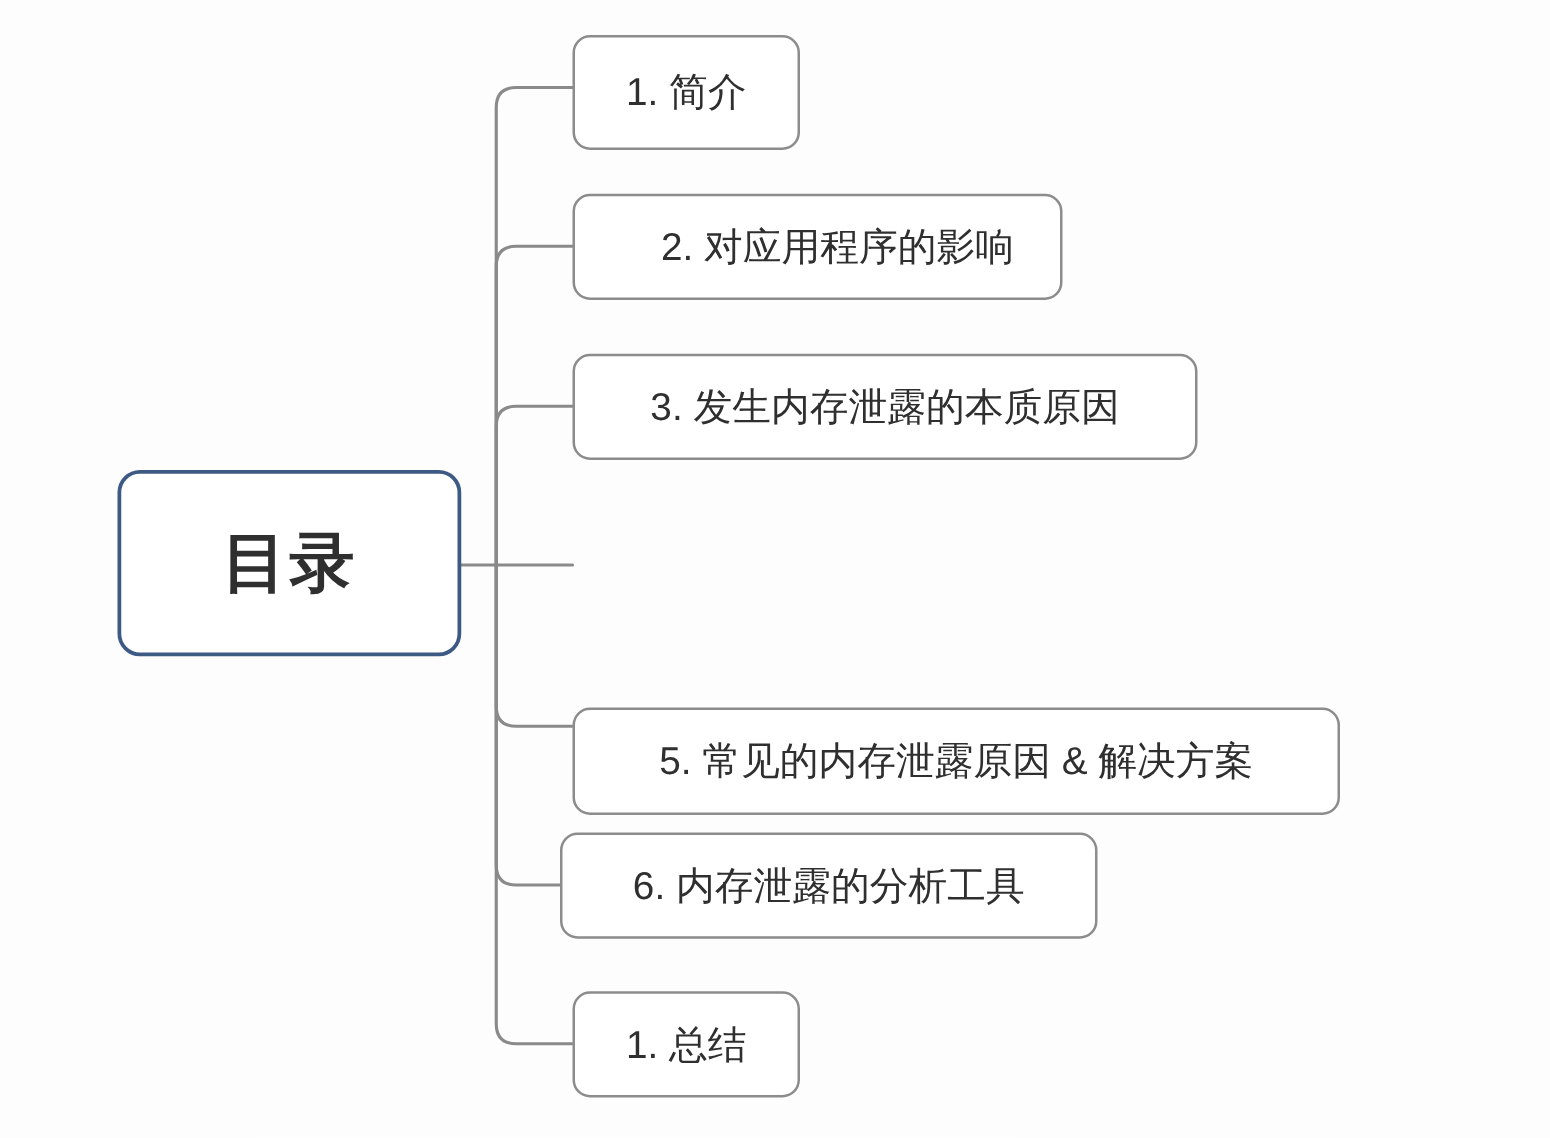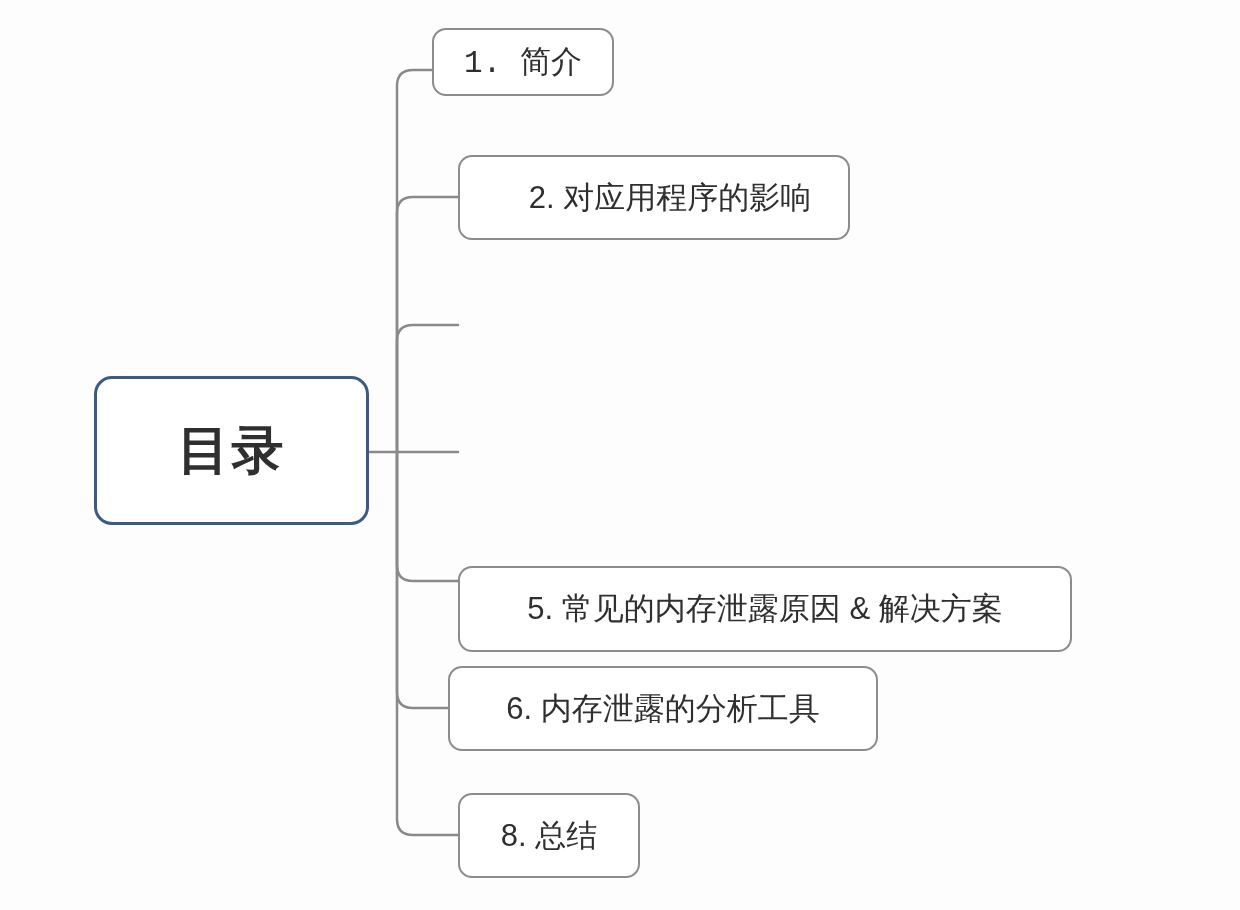--- a/index.html
+++ b/index.html
@@ -45,21 +45,21 @@
   }
   .root {
     left: 94px; top: 376px; width: 275px; height: 149px;
     border: 3px solid var(--root-border, #3d5a85);
     border-radius: 18px;
     color: var(--text, #2f2f2f);
     font-size: 52px;
     font-weight: 700;
     letter-spacing: 2px;
   }
-  .t0 { left: 432px; top: 28px;  width: 182px; height: 68px; font-family: Liberation Mono, monospace; }
+  .t0 { left: 458px; top: 28px;  width: 182px; height: 92px; }
   .t1 { left: 458px; top: 155px; width: 392px; height: 85px; padding-left: 32px; }
   .t2 { left: 458px; top: 283px; width: 500px; height: 85px; }
   .t3 { left: 458px; top: 410px; width: 638px; height: 86px; }
   .t4 { left: 458px; top: 538px; width: 614px; height: 86px; margin-top: 28px; }
   .t5 { left: 448px; top: 666px; width: 430px; height: 85px; }
   .t6 { left: 458px; top: 793px; width: 182px; height: 85px; }
 </style>
 </head>
 <body>
 
@@ -80,27 +80,30 @@
   </div>
 
   <div class="node topic t0">
     <span>1. 简介</span>
   </div>
 
   <div class="node topic t1">
     <span>2. 对应用程序的影响</span>
   </div>
 
+  <div class="node topic t2">
+    <span>3. 发生内存泄露的本质原因</span>
+  </div>
 
 
   <div class="node topic t4">
     <span>5. 常见的内存泄露原因 &amp; 解决方案</span>
   </div>
 
   <div class="node topic t5">
     <span>6. 内存泄露的分析工具</span>
   </div>
 
   <div class="node topic t6">
-    <span>8. 总结</span>
+    <span>1. 总结</span>
   </div>
 
 </div>
 
 </body></html>

